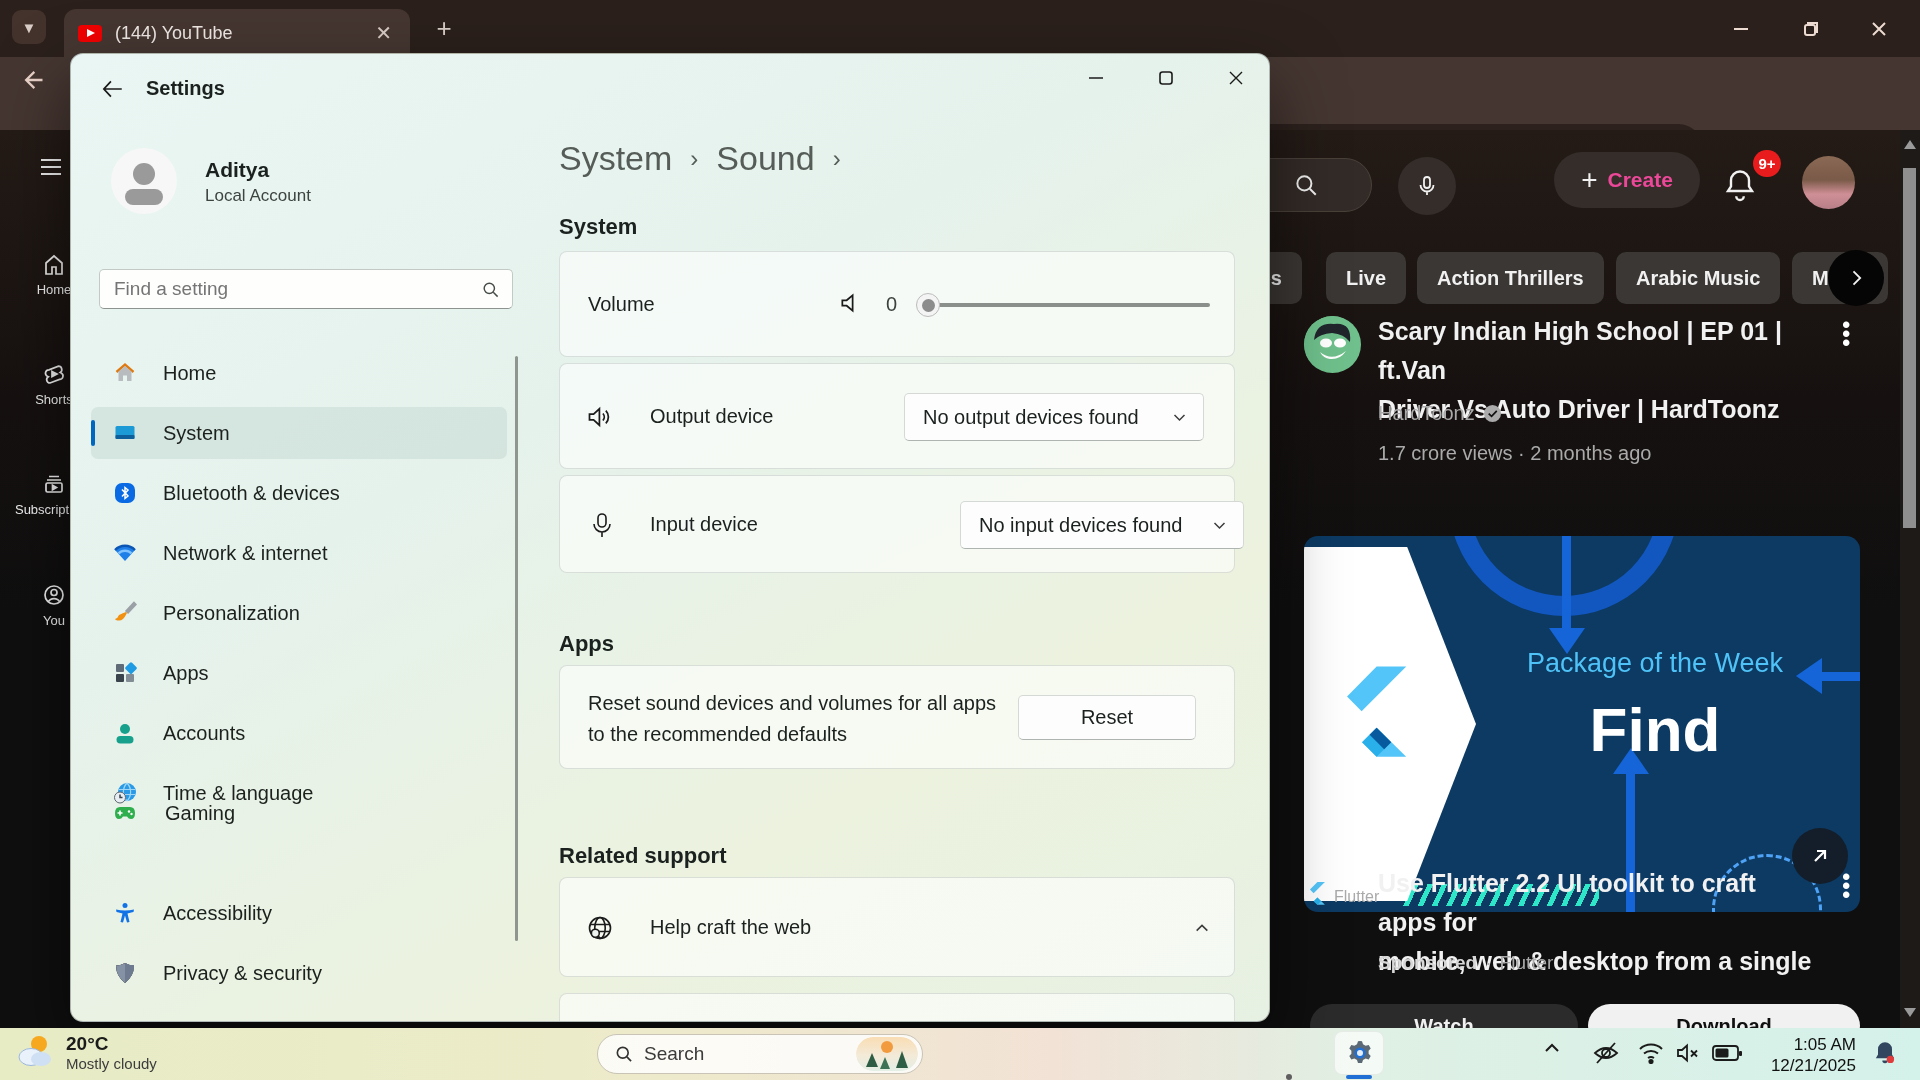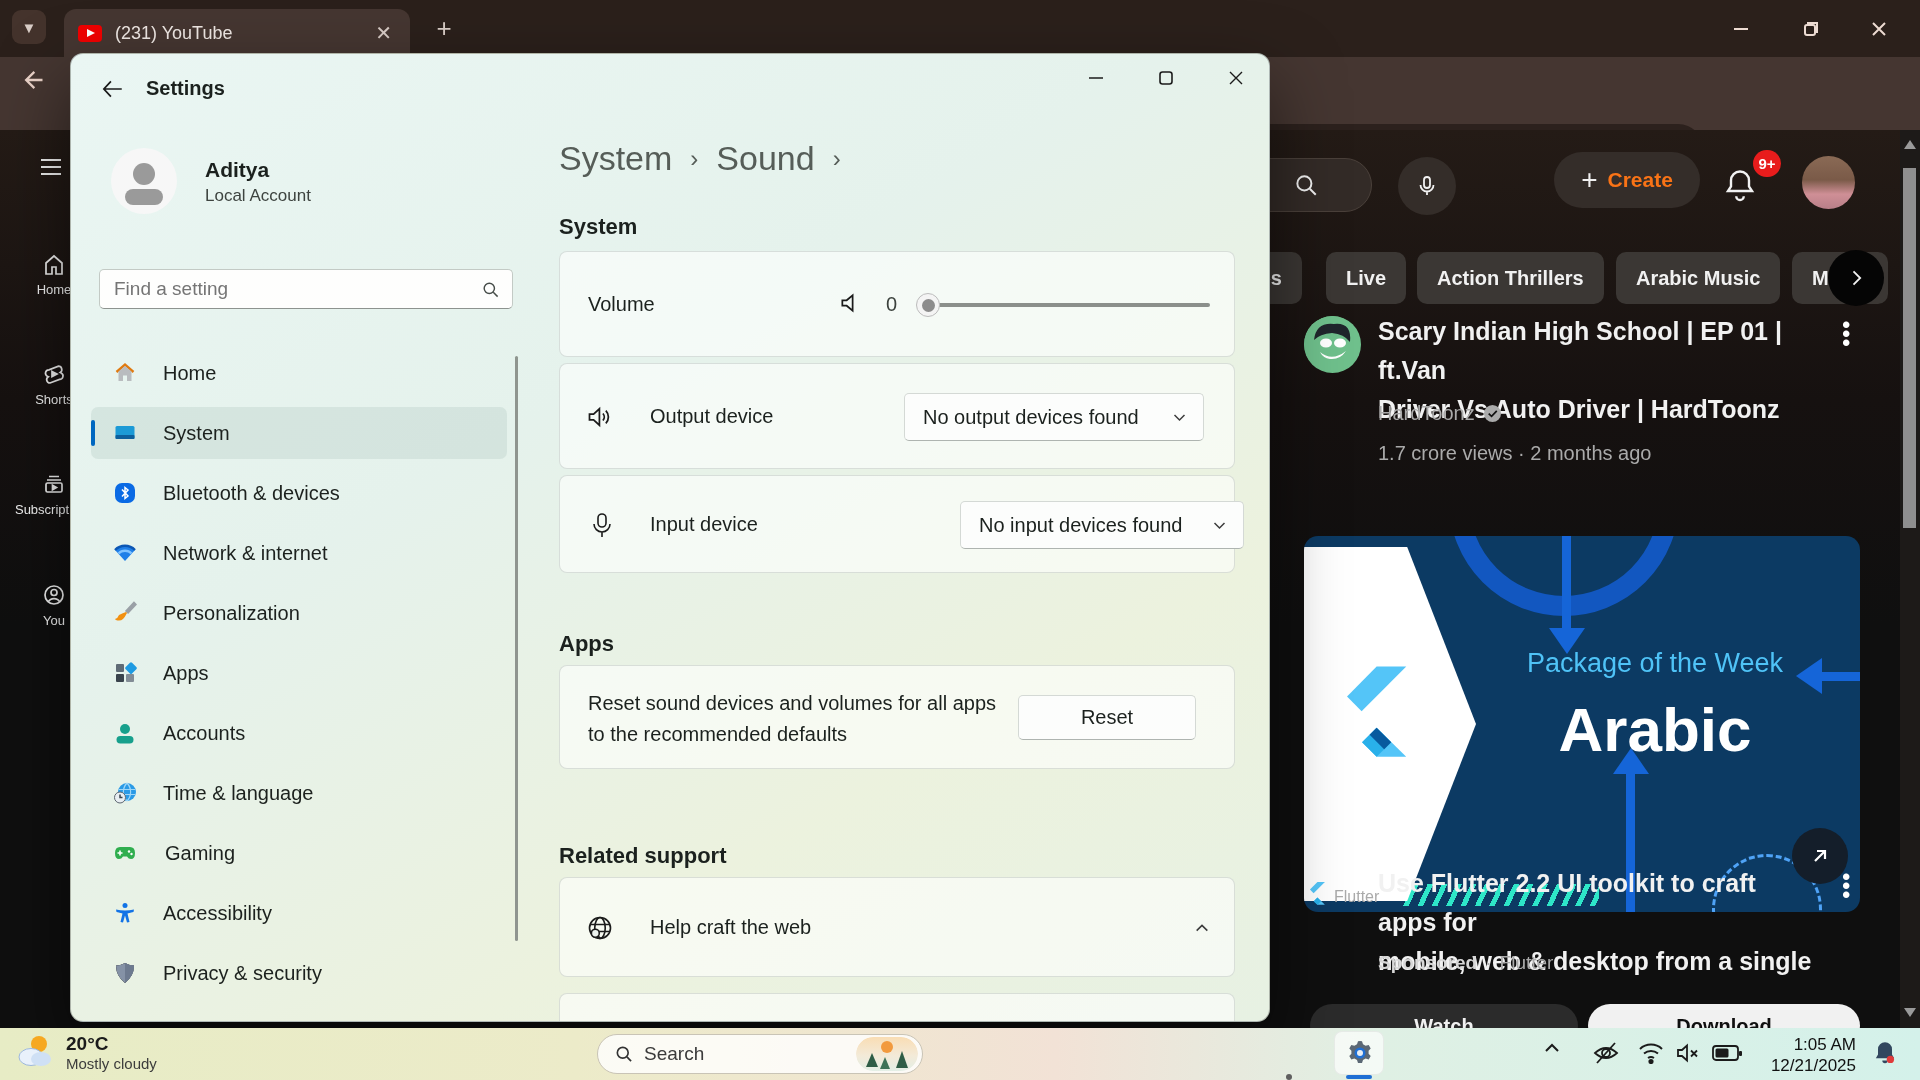--- a/index.html
+++ b/index.html
@@ -64,21 +64,21 @@
   .tray-ic { top:1042px; color:#1b1b1b; }
   .clock { color:#111; font-size:17px; text-align:right; line-height:21px; }
 </style>
 </head>
 <body>
 
 <div class="abs tabstrip">
   <div class="abs tabsearch-btn">▼</div>
   <div class="abs tab">
     <span class="favicon"></span>
-    <span class="tab-title">(231) YouTube</span>
+    <span class="tab-title">(144) YouTube</span>
     <span class="tab-close">✕</span>
   </div>
   <div class="abs newtab">+</div>
   <div class="abs bwc" style="left:1719px;">
     <svg width="18" height="18" viewBox="0 0 18 18">
         <line x1="2" y1="9" x2="16" y2="9" stroke="#eddbd2" stroke-width="2"></line>
       </svg>
   </div>
   <div class="abs bwc" style="left:1789px;">
     <svg width="18" height="18" viewBox="0 0 18 18">
@@ -169,21 +169,21 @@
     </svg>
 </div>
 <div class="abs" style="left:1398px; top:157px; width:58px; height:58px; border-radius:50%; background:#342d29; display:flex; align-items:center; justify-content:center;">
   <svg width="24" height="24" viewBox="0 0 24 24" fill="none" stroke="#f1f1f1" stroke-width="1.8">
       <rect x="9" y="3" width="6" height="11" rx="3"></rect>
       <path d="M5.5 11 a6.5 6.5 0 0 0 13 0 M12 17.5 V21"></path>
     </svg>
 </div>
 <div class="abs flex" style="left:1554px; top:152px; width:146px; height:56px; border-radius:28px; background:#342d29; justify-content:center; gap:10px;">
   <span style="color:#f1f1f1; font-size:28px; font-weight:400; line-height:28px;">+</span>
-  <span style="color:#f97316; font-size:21px; font-weight:600;">Create</span>
+  <span style="color:#ec4899; font-size:21px; font-weight:600;">Create</span>
 </div>
 <div class="abs" style="left:1722px; top:166px;">
   <svg width="36" height="38" viewBox="0 0 24 24" fill="none" stroke="#f1f1f1" stroke-width="1.6">
       <path d="M12 3 a6 6 0 0 1 6 6 v4 l2 3 H4 l2-3 V9 a6 6 0 0 1 6-6 z"></path>
       <path d="M9.5 19.5 a2.5 2.5 0 0 0 5 0"></path>
     </svg>
 </div>
 <div class="abs" style="left:1753px; top:150px; min-width:28px; height:27px; border-radius:14px; background:#e81c1c; color:#fff; font-size:15px; font-weight:700; display:flex; align-items:center; justify-content:center; padding:0 4px;">9+</div>
 <div class="abs" style="left:1802px; top:156px; width:53px; height:53px; border-radius:50%; background:linear-gradient(180deg,#8a6a55 0%,#7a5a48 45%,#cf8f96 72%,#b87f88 100%);"></div>
 
@@ -234,21 +234,21 @@
   <div class="abs" style="left:95px; top:348px; width:200px; height:22px; background:repeating-linear-gradient(115deg,#2ee6c8 0 5px,transparent 5px 13px);"></div>
   <div class="abs" style="left:408px; top:318px; width:110px; height:110px; border-radius:50%; border:3px dashed #4fa3f7;"></div>
   <div class="abs" style="left:0; top:11px; width:172px; height:354px; background:#fff; clip-path:polygon(0 0, 60% 0, 100% 50%, 60% 100%, 0 100%);"></div>
   <svg class="abs" style="left:28px; top:130px;" width="78" height="96" viewBox="0 0 166 202">
     <polygon points="95,0 158,0 63,95 32,64" fill="#54c5f8"></polygon>
     <polygon points="158,192 95,192 64,161 95,130" fill="#54c5f8"></polygon>
     <polygon points="95,130 126,161 95,192 64,161" fill="#29b0ea"></polygon>
     <polygon points="95,130 126,161 111,176 80,145" fill="#085a9e"></polygon>
   </svg>
   <div class="abs" style="left:186px; top:112px; width:330px; text-align:center; color:#4fc3f7; font-size:27px;">Package of the Week</div>
-  <div class="abs" style="left:186px; top:158px; width:330px; text-align:center; color:#ffffff; font-size:62px; font-weight:700;">Arabic</div>
+  <div class="abs" style="left:186px; top:158px; width:330px; text-align:center; color:#ffffff; font-size:62px; font-weight:700;">Find</div>
   <div class="abs" style="left:488px; top:292px; width:56px; height:56px; border-radius:50%; background:#141e2a; display:flex; align-items:center; justify-content:center;">
     <svg width="24" height="24" viewBox="0 0 24 24" fill="none" stroke="#fff" stroke-width="2.2">
         <path d="M7 17 L17 7 M9 7 H17 V15"></path>
       </svg>
   </div>
 </div>
 
 <div class="abs" style="left:1306px; top:882px;">
   <svg width="20" height="24" viewBox="0 0 166 202">
     <polygon points="95,0 158,0 63,95 32,64" fill="#54c5f8"></polygon>
@@ -372,21 +372,21 @@
   </div>
   <div class="abs navrow" style="top:713px;">
     <svg width="24" height="24" viewBox="0 0 24 24">
         <circle cx="14" cy="11" r="9" fill="#2a9ae6"></circle>
         <path d="M5.6 8.5 H22.4 M5.6 13.5 H22.4 M14 2 a13 13 0 0 1 0 18 M14 2 a13 13 0 0 0 0 18" stroke="#9fd6f7" stroke-width="1.2" fill="none"></path>
         <circle cx="7" cy="16.5" r="5.5" fill="#e8eef2" stroke="#5c6670" stroke-width="1"></circle>
         <path d="M7 13.5 V16.5 H9.5" stroke="#37424c" stroke-width="1.5" fill="none"></path>
       </svg>
     <span class="navlabel">Time &amp; language</span>
   </div>
-  <div class="abs navrow" style="top:773px;gap:28px;">
+  <div class="abs navrow" style="top:733px;gap:28px;">
     <svg width="24" height="24" viewBox="0 0 24 24">
         <path d="M7 6 H17 Q22 6 22 12 Q22 18 18 18 Q15.5 18 14 15.5 H10 Q8.5 18 6 18 Q2 18 2 12 Q2 6 7 6 z" fill="#2fae4e"></path>
         <path d="M7 9.5 V14.5 M4.5 12 H9.5" stroke="#fff" stroke-width="1.6"></path>
         <circle cx="16" cy="10.5" r="1.2" fill="#fff"></circle>
         <circle cx="18.5" cy="13" r="1.2" fill="#fff"></circle>
       </svg>
     <span class="navlabel">Gaming</span>
   </div>
   <div class="abs navrow" style="top:833px;">
     <svg width="24" height="24" viewBox="0 0 24 24">

